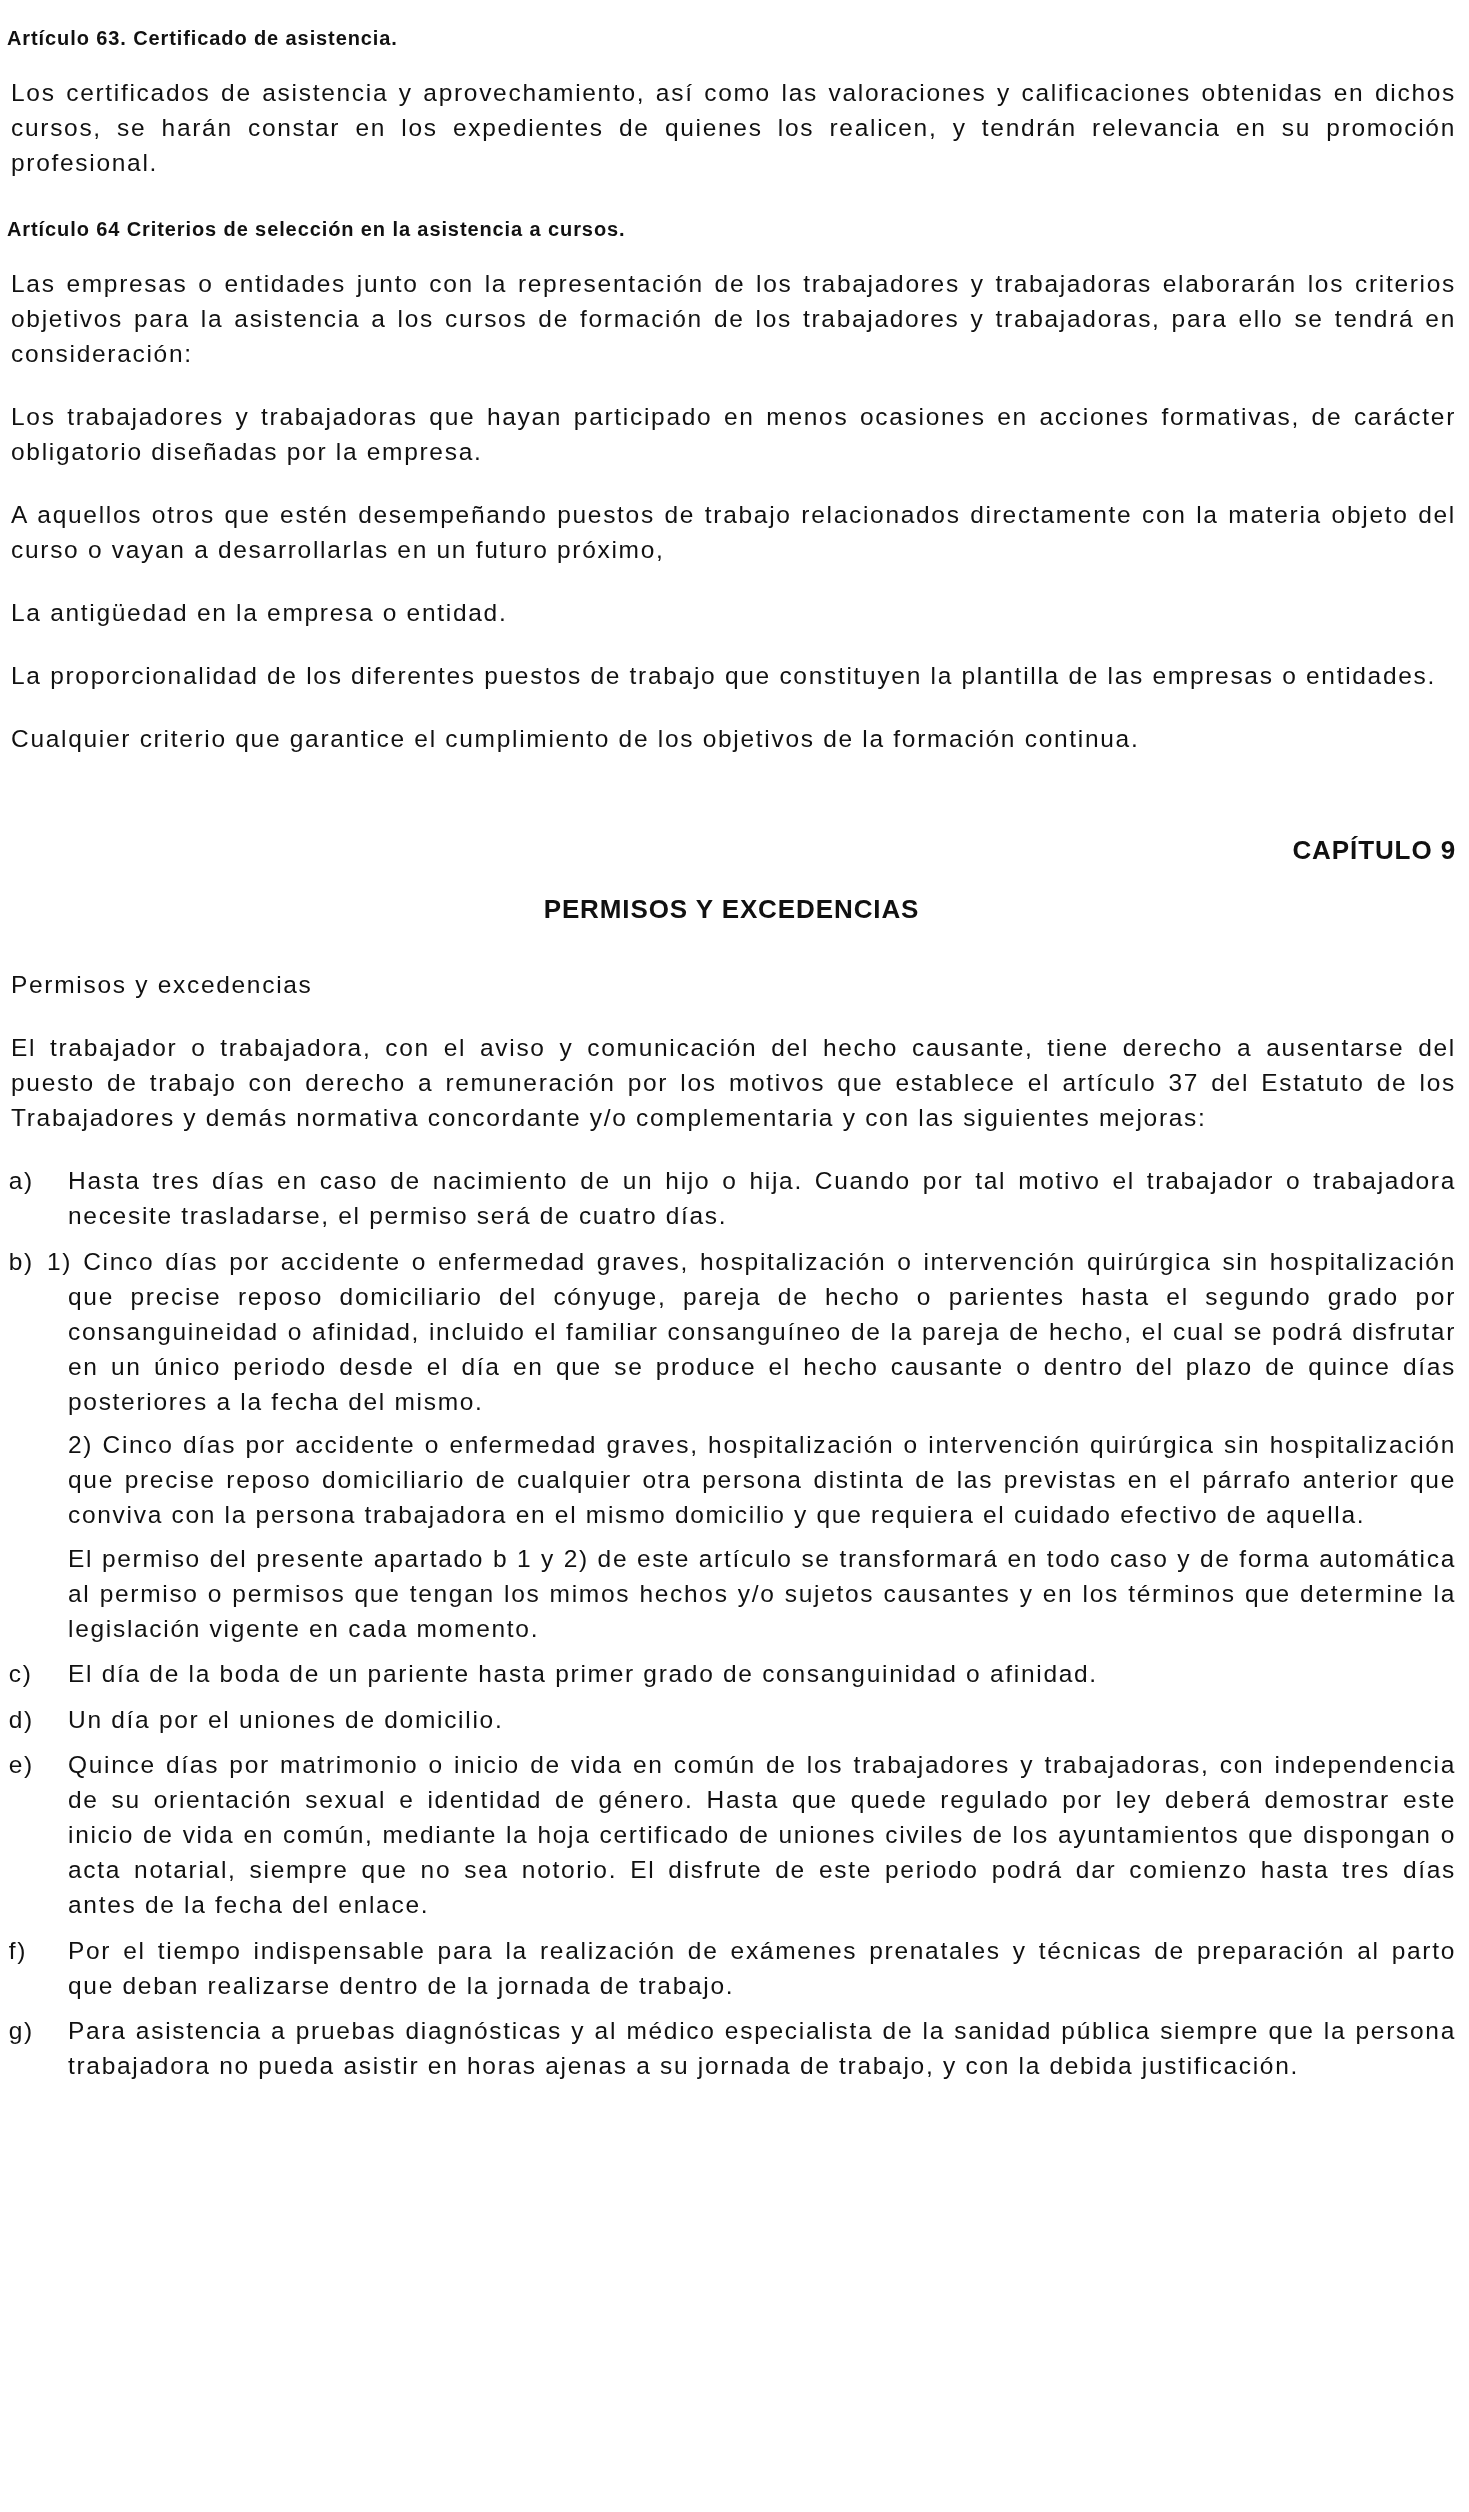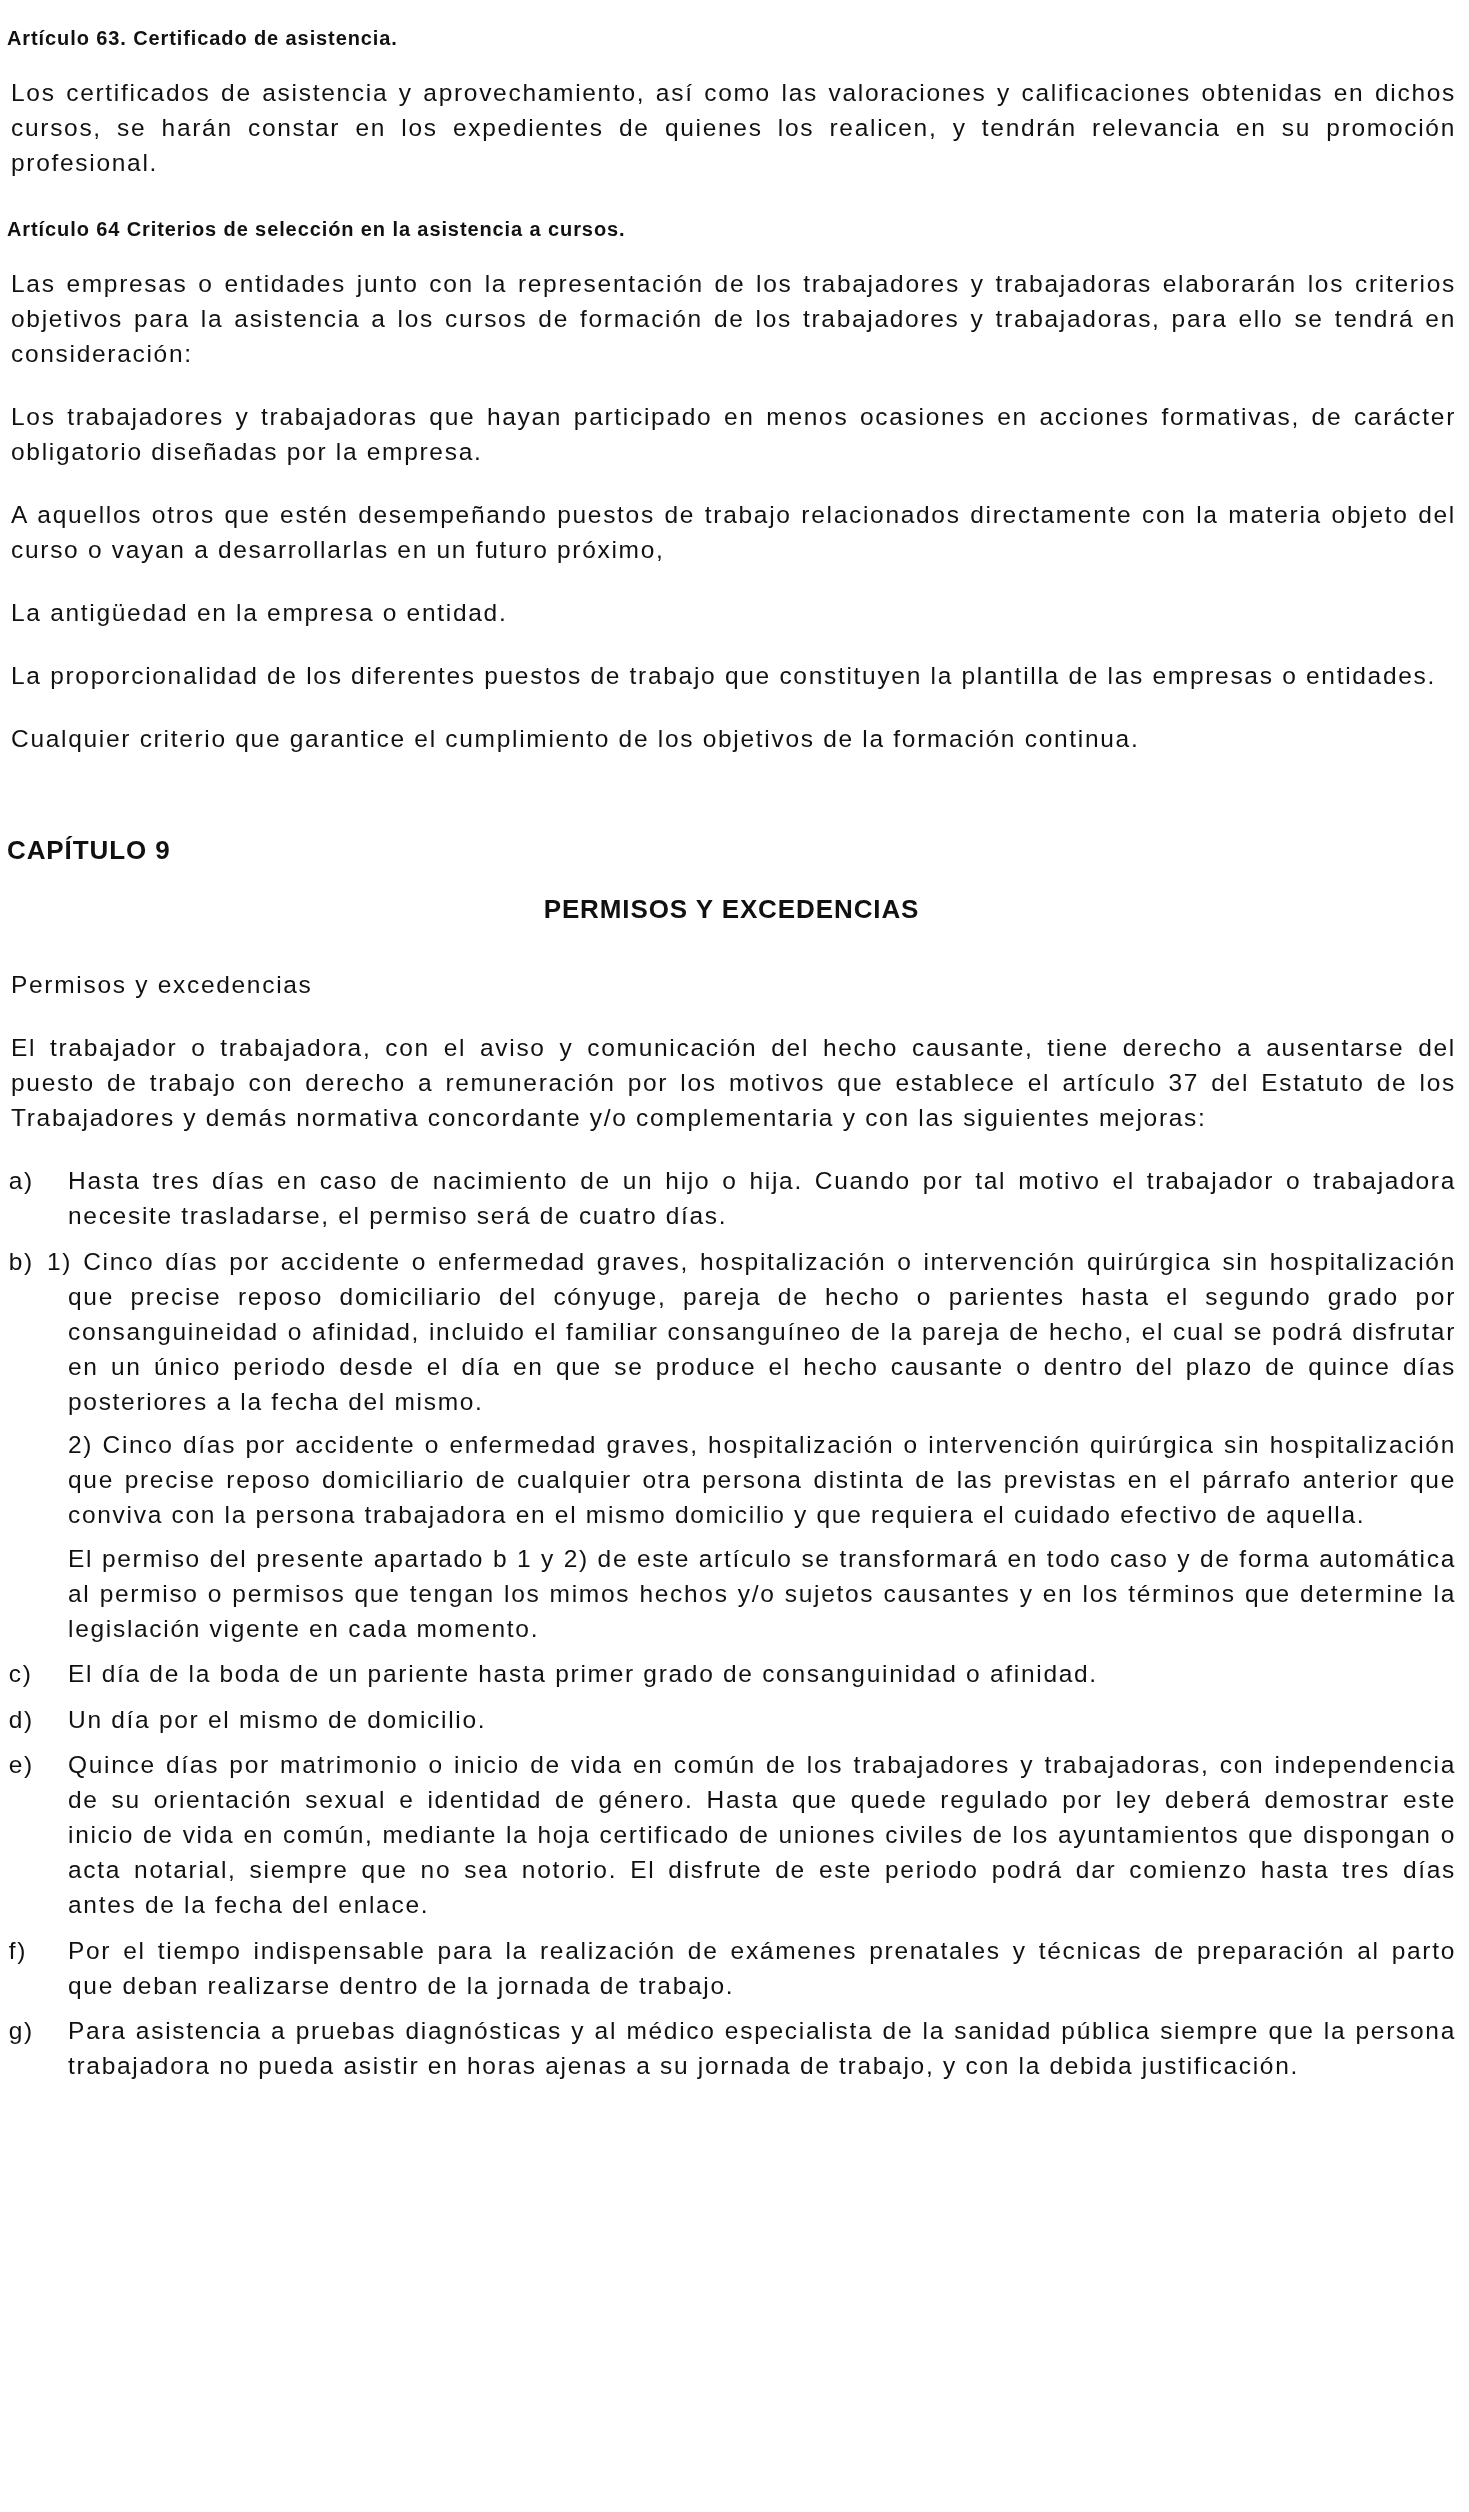--- a/index.html
+++ b/index.html
@@ -34,21 +34,21 @@
     letter-spacing: 1.7px;
     line-height: 35px;
     text-align: justify;
     margin: 0 0 28px 4px;
   }
   .chapter-number {
     font-size: 26px;
     font-weight: bold;
     letter-spacing: 0.9px;
     line-height: 35px;
-    text-align: left;
+    text-align: right;
     margin: 77px 0 24.5px 0;
   }
   .chapter-title {
     font-size: 26px;
     font-weight: bold;
     letter-spacing: 0.9px;
     line-height: 35px;
     text-align: center;
     margin: 0 0 40px 0;
   }
@@ -119,21 +119,21 @@
       <p class="sub">El permiso del presente apartado b 1 y 2) de este artículo se transformará en todo caso y de forma automática al permiso o permisos que tengan los mimos hechos y/o sujetos causantes y en los términos que determine la legislación vigente en cada momento.</p>
     </div>
 
     <div class="list-item">
       <span class="marker">c)</span>
       <span>El día de la boda de un pariente hasta primer grado de consanguinidad o afinidad.</span>
     </div>
 
     <div class="list-item">
       <span class="marker">d)</span>
-      <span>Un día por el mismo de domicilio.</span>
+      <span>Un día por el uniones de domicilio.</span>
     </div>
 
     <div class="list-item">
       <span class="marker">e)</span>
       <span>Quince días por matrimonio o inicio de vida en común de los trabajadores y trabajadoras, con independencia de su orientación sexual e identidad de género. Hasta que quede regulado por ley deberá demostrar este inicio de vida en común, mediante la hoja certificado de uniones civiles de los ayuntamientos que dispongan o acta notarial, siempre que no sea notorio. El disfrute de este periodo podrá dar comienzo hasta tres días antes de la fecha del enlace.</span>
     </div>
 
     <div class="list-item">
       <span class="marker">f)</span>
       <span>Por el tiempo indispensable para la realización de exámenes prenatales y técnicas de preparación al parto que deban realizarse dentro de la jornada de trabajo.</span>

